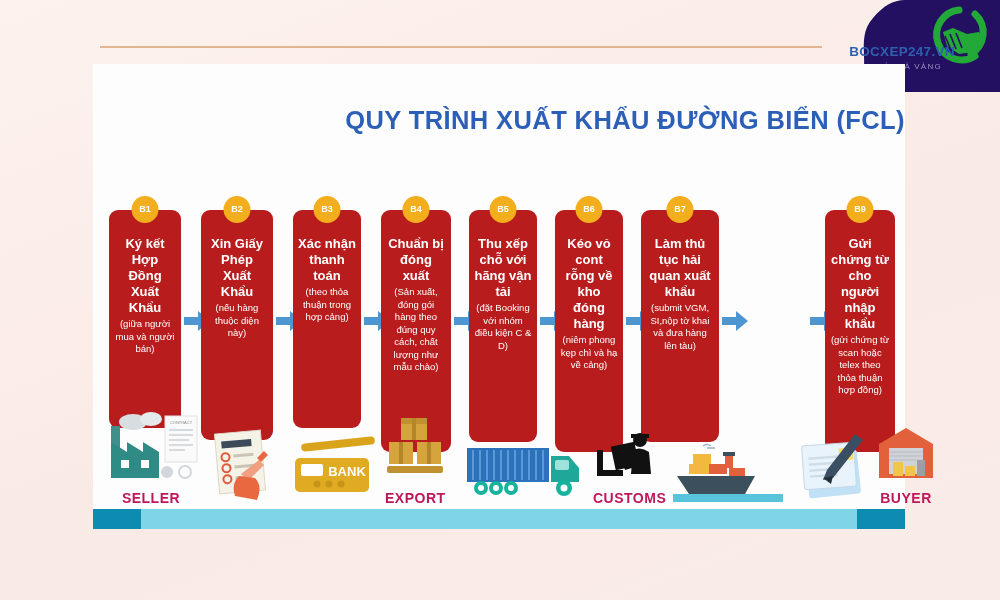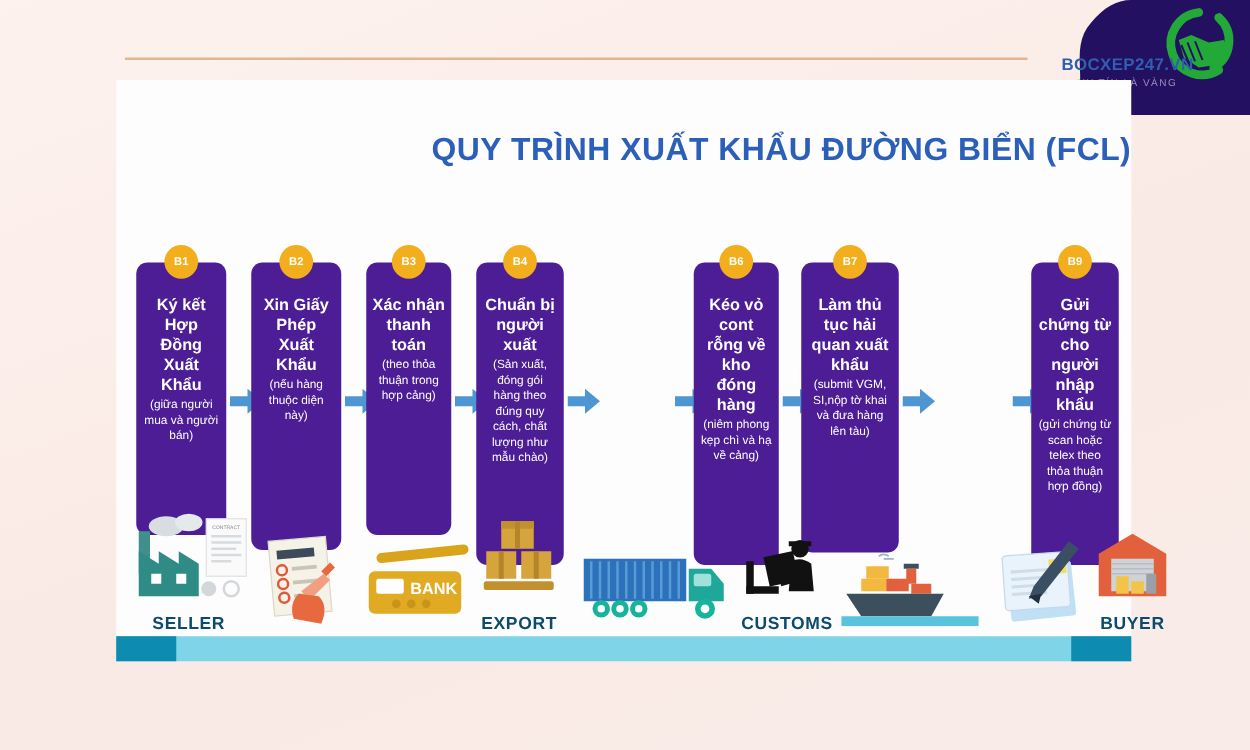--- a/index.html
+++ b/index.html
@@ -23,33 +23,33 @@
     color:#9a8fc4;font-size:8px;letter-spacing:1.2px;}
 
   
   .card{position:absolute;left:93px;top:64px;width:812px;height:464px;background:#fefdfd;}
 
   .title{position:absolute;left:0;top:42px;width:812px;text-align:right;
     color:#2c5fb8;font-size:25.5px;font-weight:bold;letter-spacing:.4px;}
 
   
   .flow{position:absolute;left:8px;top:128px;width:800px;height:290px;}
-  .step{position:absolute;top:18px;background:#4c1d95;border-radius:9px;
+  .step{position:absolute;top:18px;background:#b91c1c;border-radius:9px;
     box-sizing:border-box;padding:26px 5px 8px;text-align:center;color:#ffffff;}
   .badge{position:absolute;top:-14px;left:50%;transform:translateX(-50%);
     width:27px;height:27px;border-radius:50%;background:#f2ae1c;
     color:#ffffff;font-size:9px;font-weight:bold;line-height:27px;text-align:center;}
   .s-main{font-size:13px;font-weight:bold;line-height:16px;display:block;}
   .s-sub{font-size:9.5px;font-weight:normal;line-height:12.5px;display:block;margin-top:2px;}
   .arrow{position:absolute;top:118px;width:26px;height:22px;}
 
   
   .illus{position:absolute;left:0;top:350px;width:812px;height:92px;}
   .ill{position:absolute;bottom:0;}
-  .ill-label{font-size:14px;font-weight:bold;color:#0c4a6e;letter-spacing:.5px;text-align:center;}
+  .ill-label{font-size:14px;font-weight:bold;color:#be185d;letter-spacing:.5px;text-align:center;}
 
   
   .bar{position:absolute;left:0;top:445px;width:812px;height:20px;background:#7fd4e8;}
   .bar-cap{position:absolute;top:445px;width:48px;height:20px;background:#0d8bb0;}
 </style>
 </head>
 <body>
 
 <div class="page">
 
@@ -93,26 +93,31 @@
         <div class="step" style="left: 192px; width: 68px; height: 218px;">
           <div class="badge">B3</div>
           <span class="s-main">Xác nhận thanh toán</span>
           <span class="s-sub">(theo thỏa thuận trong hợp cảng)</span>
         </div>
         <div class="arrow" style="left: 263px;"><svg width="26" height="22" viewBox="0 0 26 22">
             <path d="M0,7 L14,7 L14,1 L26,11 L14,21 L14,15 L0,15 Z" fill="#4d96d1"></path>
           </svg></div>
         <div class="step" style="left: 280px; width: 70px; height: 242px;">
           <div class="badge">B4</div>
-          <span class="s-main">Chuẩn bị người xuất</span>
+          <span class="s-main">Chuẩn bị đóng xuất</span>
           <span class="s-sub">(Sản xuất, đóng gói hàng theo đúng quy cách, chất lượng như mẫu chào)</span>
         </div>
         <div class="arrow" style="left: 353px;"><svg width="26" height="22" viewBox="0 0 26 22">
             <path d="M0,7 L14,7 L14,1 L26,11 L14,21 L14,15 L0,15 Z" fill="#4d96d1"></path>
           </svg></div>
+        <div class="step" style="left: 368px; width: 68px; height: 232px;">
+          <div class="badge">B5</div>
+          <span class="s-main">Thu xếp chỗ với hãng vận tải</span>
+          <span class="s-sub">(đặt Booking với nhóm điều kiện C &amp; D)</span>
+        </div>
         <div class="arrow" style="left: 439px;"><svg width="26" height="22" viewBox="0 0 26 22">
             <path d="M0,7 L14,7 L14,1 L26,11 L14,21 L14,15 L0,15 Z" fill="#4d96d1"></path>
           </svg></div>
         <div class="step" style="left: 454px; width: 68px; height: 242px;">
           <div class="badge">B6</div>
           <span class="s-main">Kéo vỏ cont rỗng về kho đóng hàng</span>
           <span class="s-sub">(niêm phong kẹp chì và hạ về cảng)</span>
         </div>
         <div class="arrow" style="left: 525px;"><svg width="26" height="22" viewBox="0 0 26 22">
             <path d="M0,7 L14,7 L14,1 L26,11 L14,21 L14,15 L0,15 Z" fill="#4d96d1"></path>

